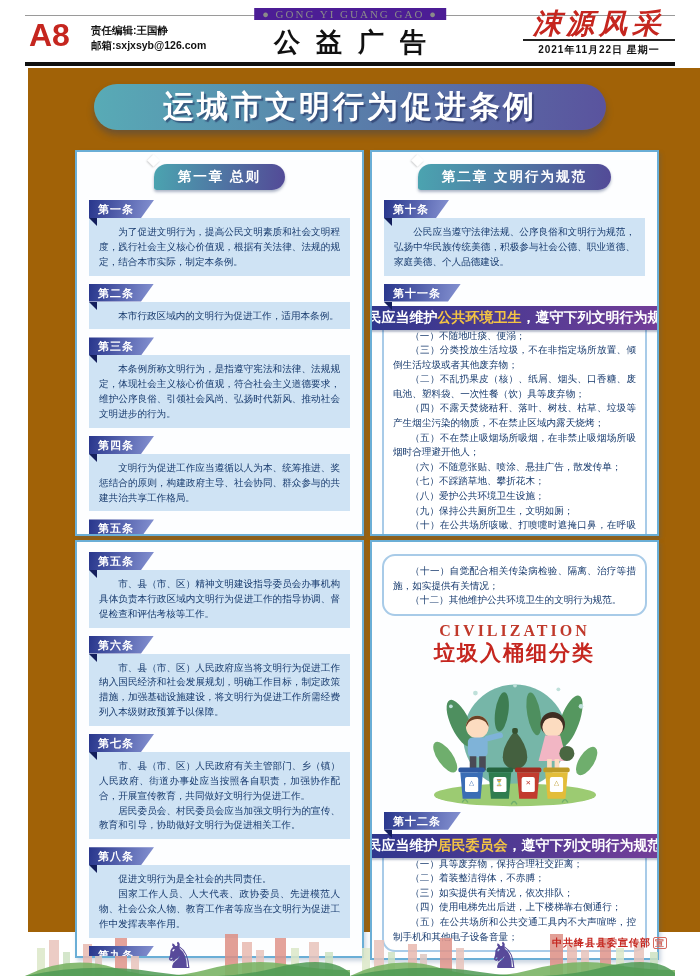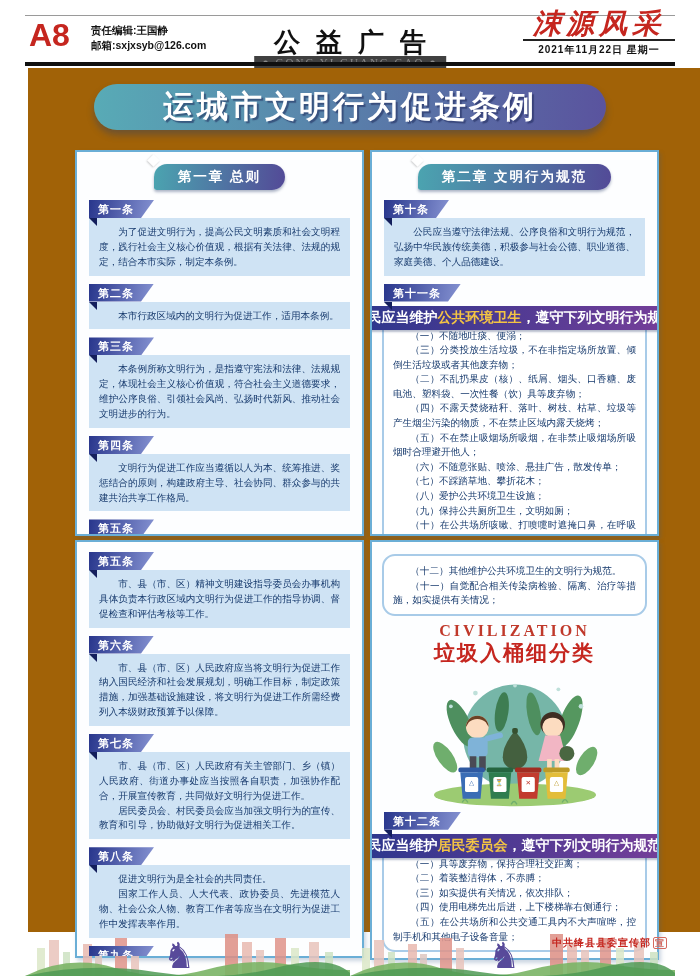--- a/index.html
+++ b/index.html
@@ -1,22 +1,22 @@
 <!DOCTYPE html>
 <html><head>
 <meta charset="utf-8">
 <style>
   html,body{margin:0;padding:0;background:#fff;}
   body{width:700px;height:980px;position:relative;font-family:"Liberation Sans",sans-serif;overflow:hidden;}
 
   
   .hdr{position:absolute;left:25px;top:6px;width:650px;height:60px;}
   .topline{position:absolute;top:9px;left:0;right:0;border-top:1px solid #9a9a9a;}
-  .pinyin{position:absolute;top:2px;left:50%;transform:translateX(-50%);background:#404040;padding:0 8px;
-          font-family:"Liberation Serif",serif;color:#8a8a8a;font-size:11px;letter-spacing:2px;white-space:nowrap;margin-top:48px;}
+  .pinyin{position:absolute;top:2px;left:50%;transform:translateX(-50%);background:#4c1d95;padding:0 8px;
+          font-family:"Liberation Serif",serif;color:#8a8a8a;font-size:11px;letter-spacing:2px;white-space:nowrap;}
   .a8{position:absolute;left:4px;top:13px;color:#c5261f;font-size:32px;font-weight:900;line-height:32px;}
   .edinfo{position:absolute;left:66px;top:17px;font-size:10.5px;font-weight:bold;color:#111;line-height:15px;}
   .ctitle{position:absolute;left:50%;top:19px;transform:translateX(-50%);font-family:"Liberation Serif",serif;
           font-size:26px;font-weight:bold;color:#111;letter-spacing:16px;padding-left:16px;white-space:nowrap;}
   .mast{position:absolute;right:0;top:4px;width:152px;text-align:center;}
   .mh-title{color:#c5261f;font-family:"Liberation Serif",serif;font-weight:bold;font-style:italic;
             font-size:28px;letter-spacing:5px;line-height:28px;white-space:nowrap;}
   .mh-line{border-top:2px solid #222;margin:1px 0 2px;}
   .mh-date{font-size:10px;font-weight:bold;color:#111;letter-spacing:1px;}
   .thickline{position:absolute;left:0;right:0;top:56px;border-top:4px solid #101010;}
@@ -223,22 +223,22 @@
       <p class="li">（六）不随意张贴、喷涂、悬挂广告，散发传单；</p>
       <p class="li">（七）不踩踏草地、攀折花木；</p>
       <p class="li">（八）爱护公共环境卫生设施；</p>
       <p class="li">（九）保持公共厕所卫生，文明如厕；</p>
       <p class="li">（十）在公共场所咳嗽、打喷嚏时遮掩口鼻，在呼吸系统传染病发生时自觉佩戴口罩；</p>
     </div>
   </div>
 
   <div class="card r2" style="padding-top:12px;">
     <div class="round-box">
+      <p class="li">（十一）自觉配合相关传染病检验、隔离、治疗等措施，如实提供有关情况；</p>
       <p class="li">（十二）其他维护公共环境卫生的文明行为规范。</p>
-      <p class="li">（十一）自觉配合相关传染病检验、隔离、治疗等措施，如实提供有关情况；</p>
     </div>
 
     <div class="civ">
       <div class="civ-en">CIVILIZATION</div>
       <div class="civ-cn">垃圾入桶细分类</div>
     </div>
 
     <div class="illus-wrap">
       <svg width="196" height="132" viewBox="0 0 200 140">
         <circle cx="100" cy="62" r="55" fill="#63ac9d"></circle>

